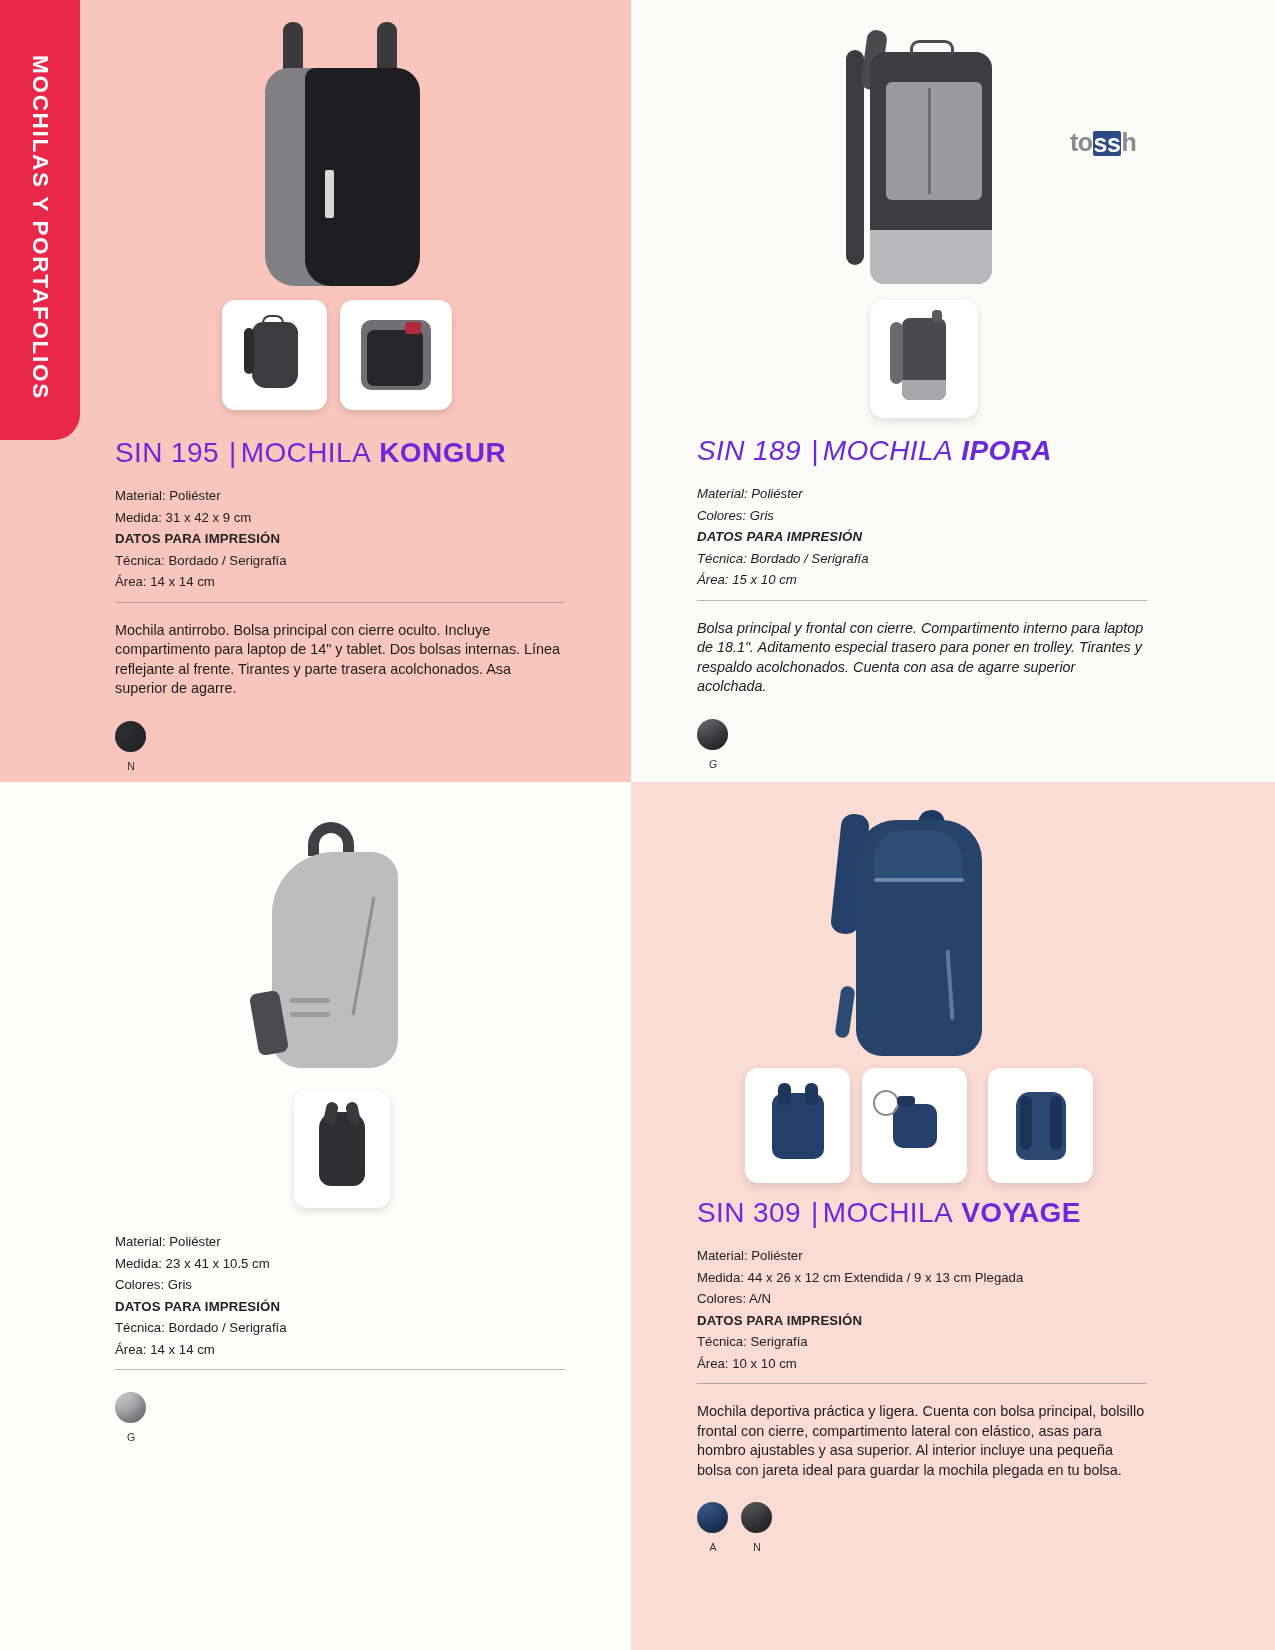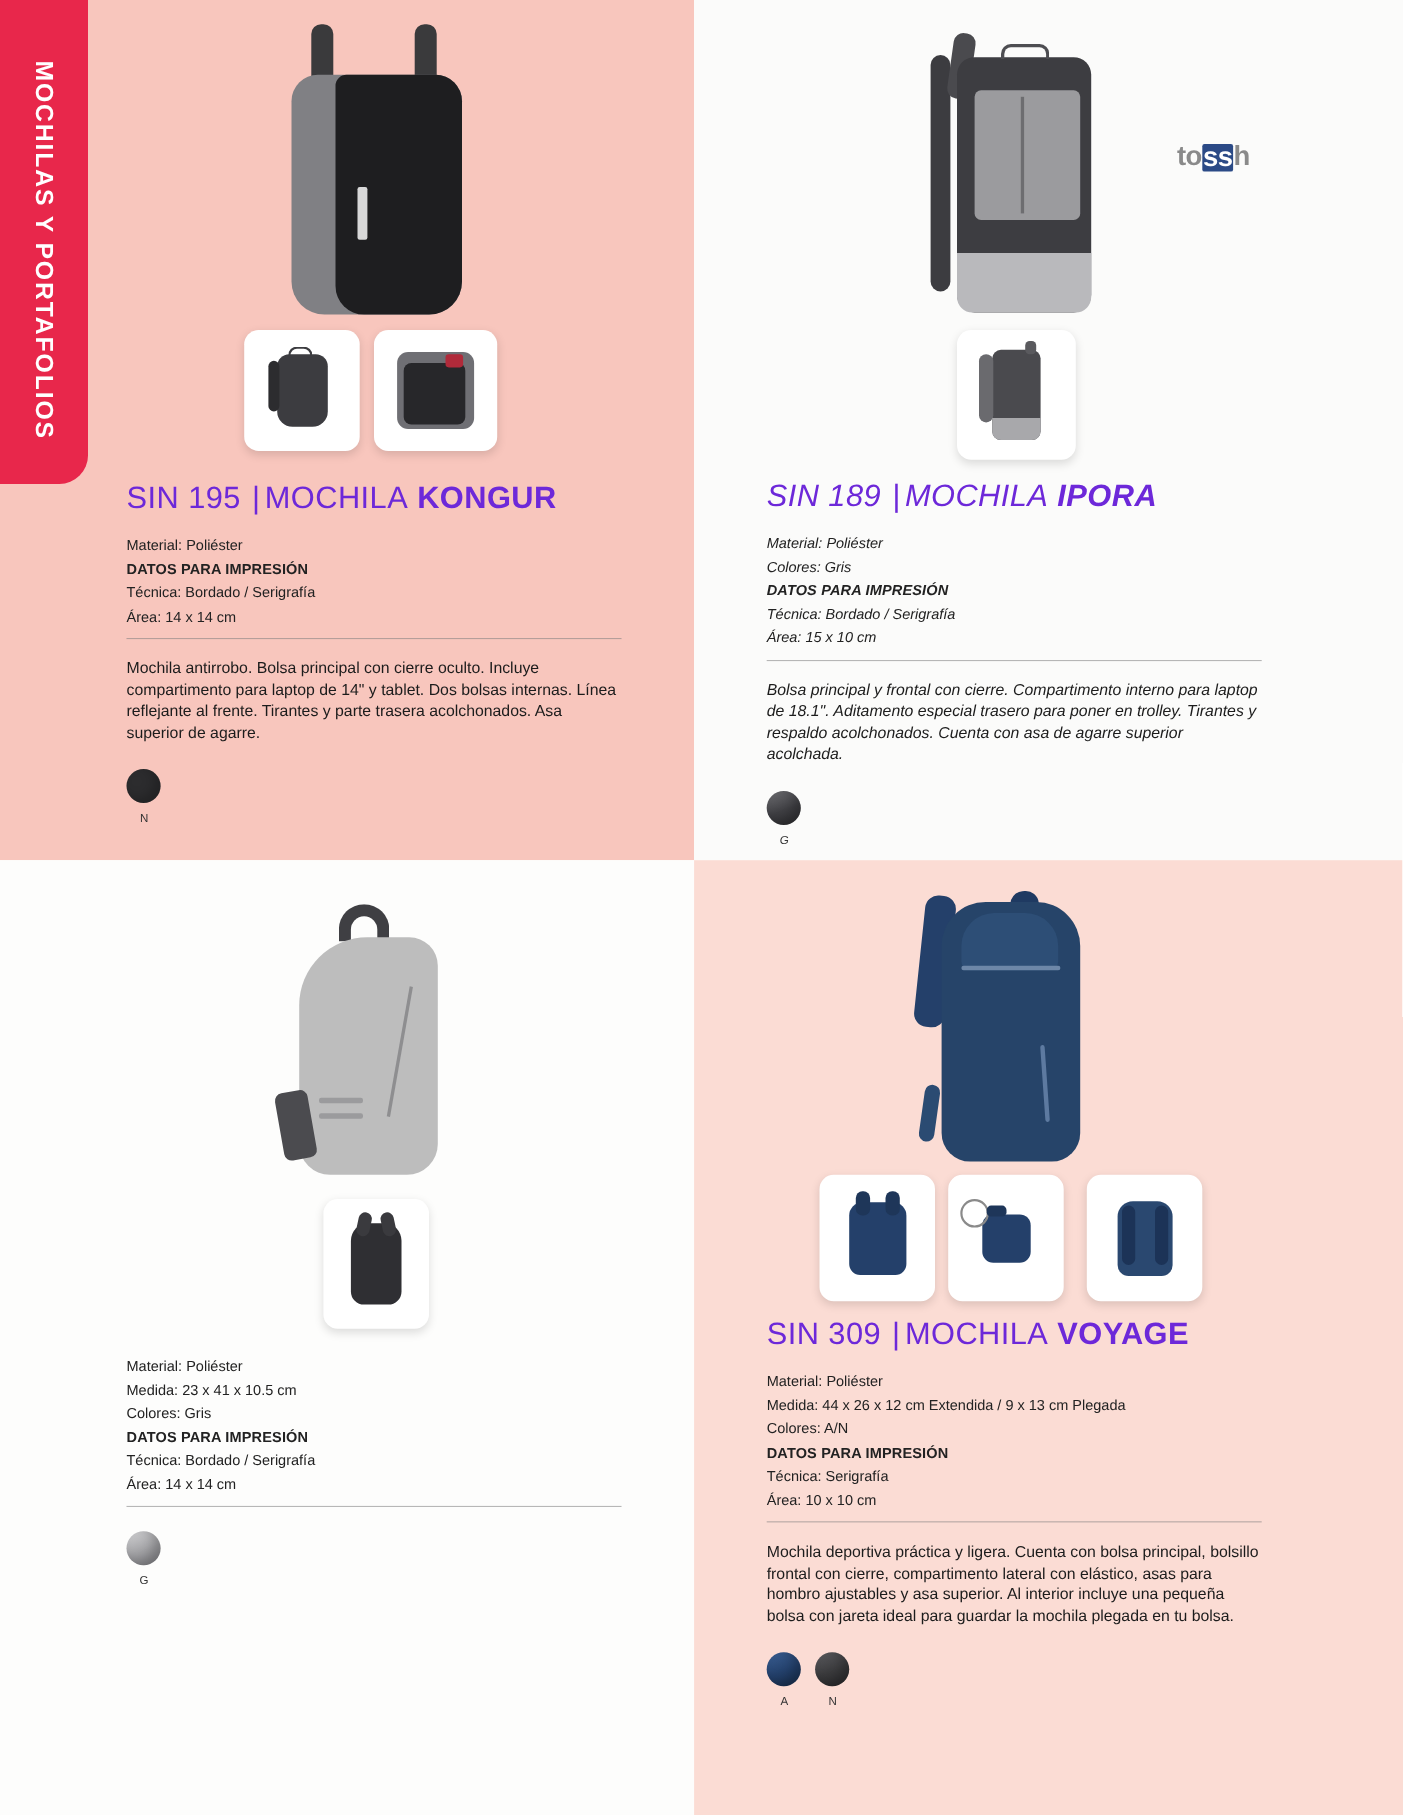--- a/index.html
+++ b/index.html
@@ -123,20 +123,24 @@
   <div class="product" style="left:115px; top:437px; width:450px;">
     <div class="prod-title">
       <span>SIN 195</span><span class="sep">|</span><span class="mid">MOCHILA</span>
       <span class="strong">KONGUR</span>
     </div>
     <div class="specs">
       <div class="line">
         <span>Material:</span>
         <span>Poliéster</span>
       </div>
+      <div class="line">
+        <span>Medida:</span>
+        <span>31 x 42 x 9 cm</span>
+      </div>
       <div class="line bold">DATOS PARA IMPRESIÓN</div>
       <div class="line">
         <span>Técnica:</span>
         <span>Bordado / Serigrafía</span>
       </div>
       <div class="line">
         <span>Área:</span>
         <span>14 x 14 cm</span>
       </div>
     </div>

